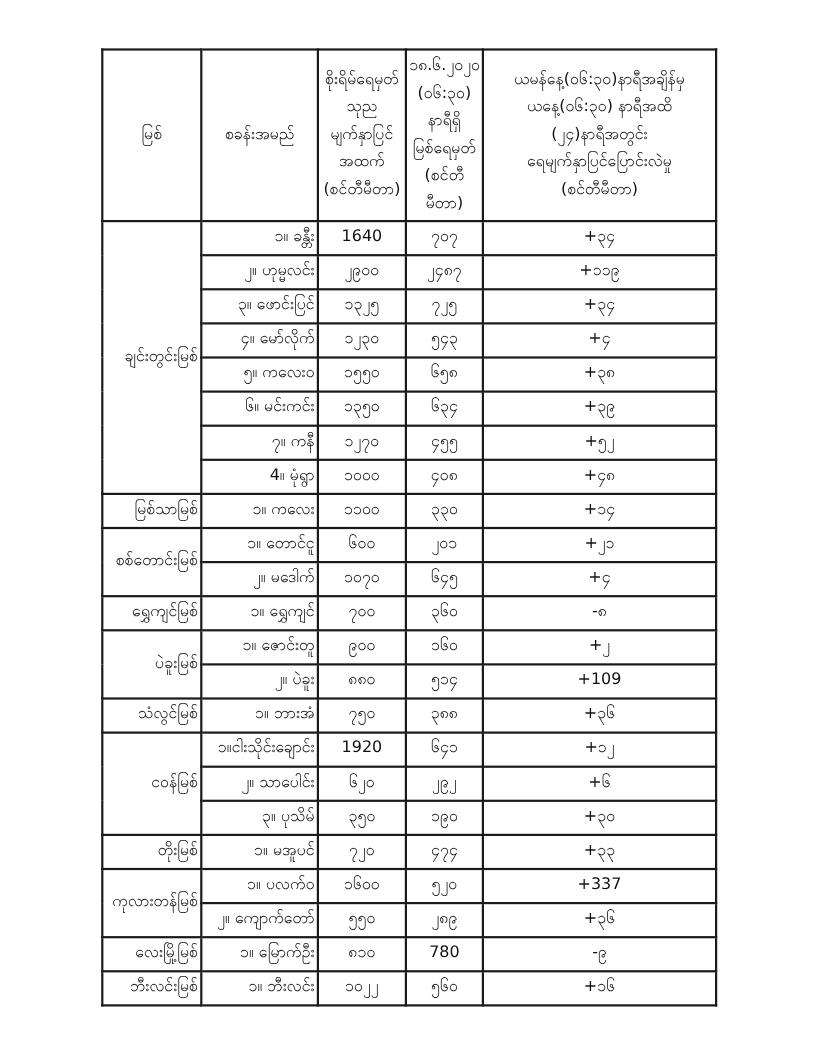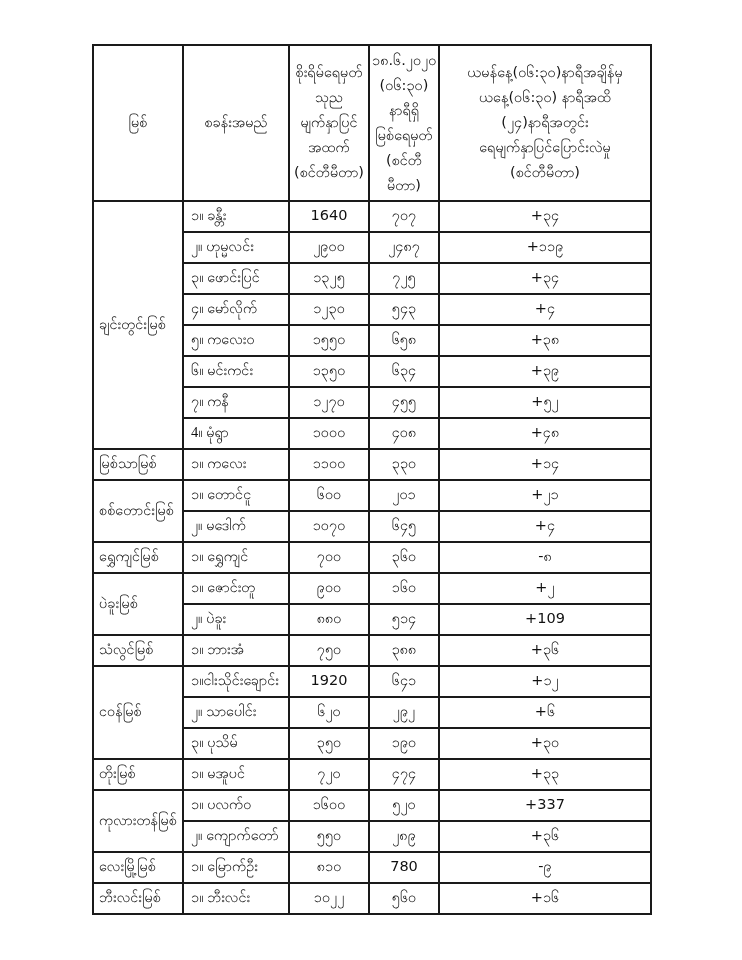--- a/index.html
+++ b/index.html
@@ -36,29 +36,28 @@
     height: 140px;
     text-align: center;
     white-space: pre-line;
     line-height: 1.72;
     padding: 2px 2px;
   }
   .wl-table tbody tr {
     height: 31px;
   }
   .wl-table td.river {
-    text-align: left;
+    text-align: right;
     padding: 0 2px 0 5px;
     line-height: 1.5;
   }
   .wl-table td.station {
-    text-align: left;
+    text-align: right;
     padding: 0 2px 0 7px;
     line-height: 1.5;
-    font-family: Liberation Serif, serif;
   }
   .wl-table td.num {
     text-align: center;
     padding: 0 2px;
     line-height: 1.5;
   }
   col.c-river   { width: 90px; }
   col.c-station { width: 106px; }
   col.c-danger  { width: 80px; }
   col.c-level   { width: 70px; }

